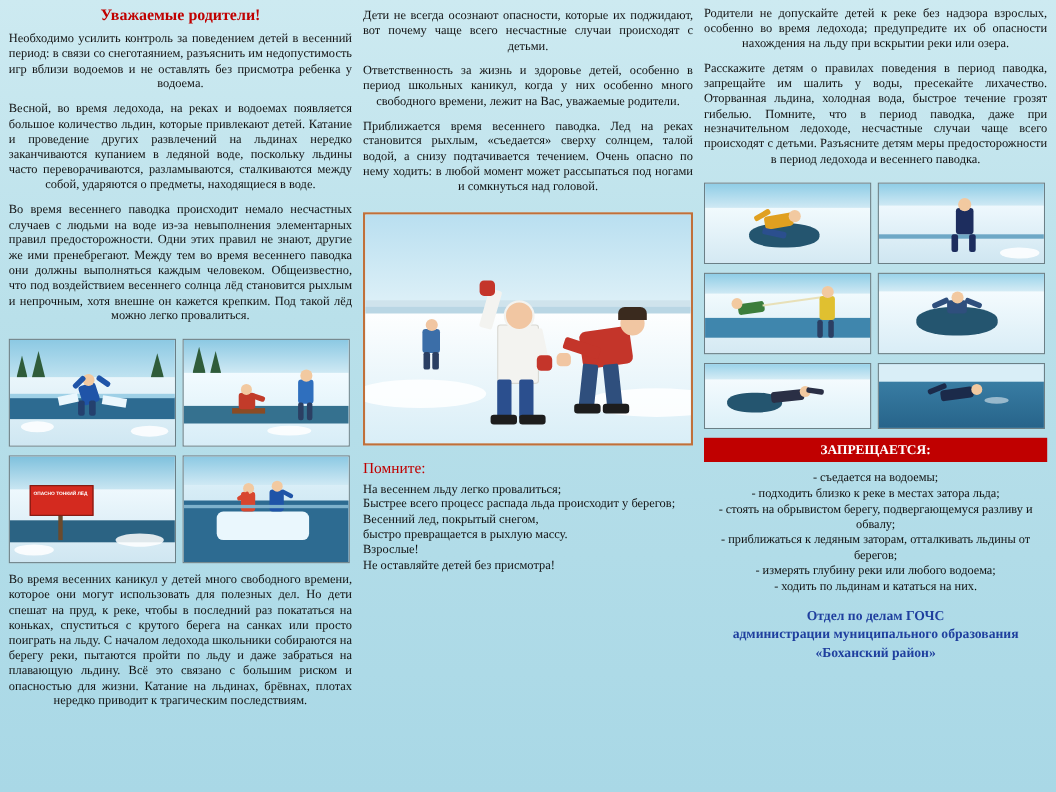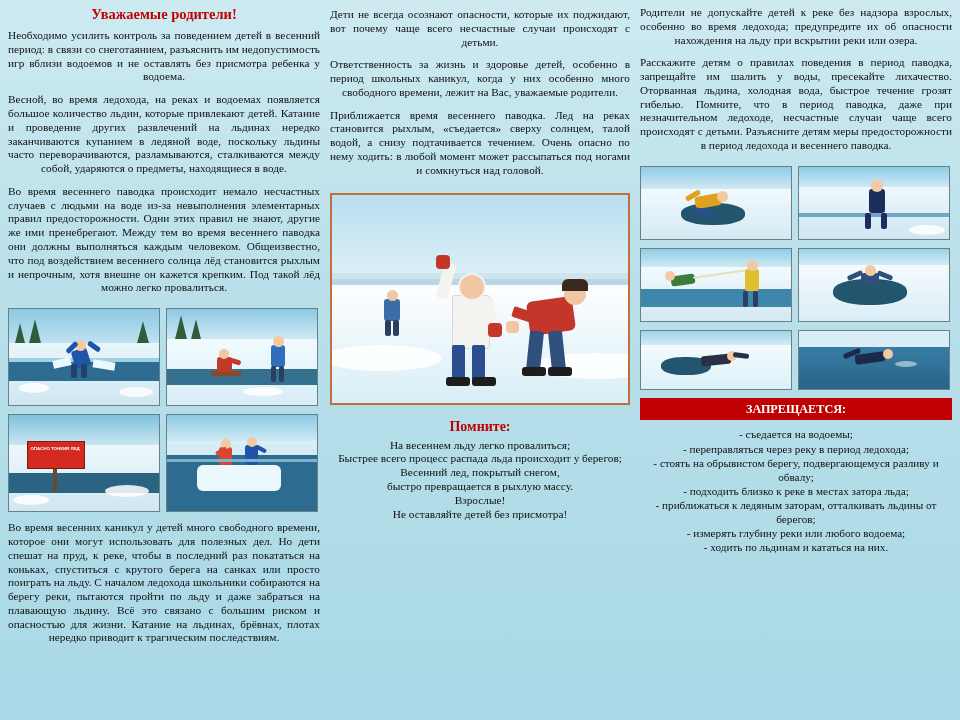--- a/index.html
+++ b/index.html
@@ -28,37 +28,37 @@
     font-weight:bold;
     color:#c00000;
     text-align:center;
     line-height:1.18;
   }
   h2.head-left{text-align:center;}
   p.body{
     margin:0 0 9px 0;
     font-size:11.3px;
     line-height:1.22;
-    text-align:center;
+    text-align:left;
     color:#111;
   }
   p.body.just{text-align:justify;text-align-last:center;}
   .banner{
     background:#c00000;
     color:#fff;
     font-weight:bold;
     font-size:12.6px;
     text-align:center;
     padding:3px 4px;
     margin:2px 0 7px 0;
     line-height:1.2;
   }
   .banner.sm{font-size:12.2px;}
   .center-bold{
-    font-weight:bold;color:#c00000;text-align:center;font-size:14px;margin:6px 0 4px 0;
+    font-weight:normal;color:#c00000;font-size:14px;margin:6px 0 4px 0;
   }
   .list{
     font-size:11.2px;line-height:1.26;text-align:center;margin:0 0 6px 0;
   }
   .footer{
     text-align:center;color:#1f3f9e;font-weight:bold;font-size:12.4px;line-height:1.3;
     margin-top:6px;
   }
 
   
@@ -291,23 +291,27 @@
         <div class="snow" style="left:96px;top:30px;width:22px;height:6px;opacity:.5;"></div>
       </div>
     </div>
 
     <div class="banner sm" style="padding:4px 4px;">
       <div>ЗАПРЕЩАЕТСЯ:</div>
     </div>
 
     <div class="list">
       <div>- съедается на водоемы;</div>
-      <div>- переправляться через реку в период ледохода;</div>
+      <div>- подходить близко к реке в местах затора льда;</div>
       <div>- стоять на обрывистом берегу, подвергающемуся разливу и обвалу;</div>
-      <div>- подходить близко к реке в местах затора льда;</div>
       <div>- приближаться к ледяным заторам, отталкивать льдины от берегов;</div>
       <div>- измерять глубину реки или любого водоема;</div>
       <div>- ходить по льдинам и кататься на них.</div>
     </div>
 
+    <div class="footer">
+      <div>Отдел по делам ГОЧС</div>
+      <div>администрации муниципального образования</div>
+      <div>«Боханский район»</div>
+    </div>
   </div>
 
 </div>
 
 </body></html>

